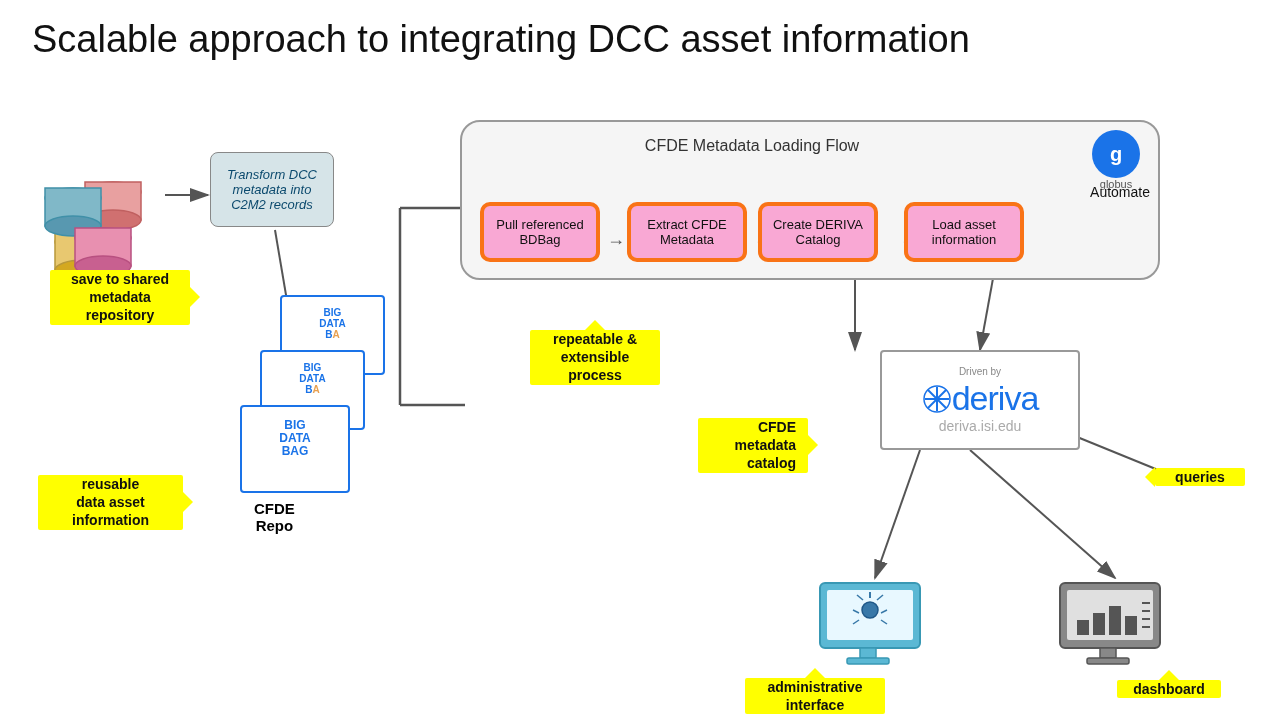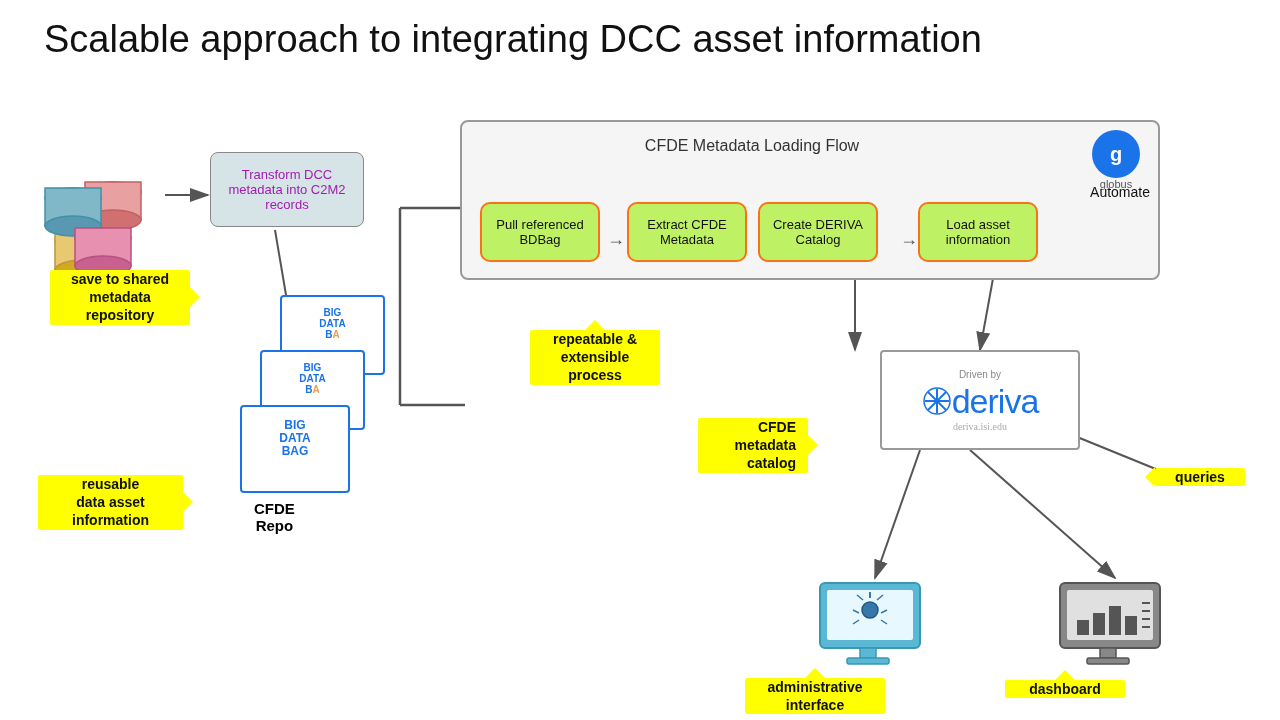--- a/index.html
+++ b/index.html
@@ -7,21 +7,21 @@
       background: #fff;
       font-family: Arial, sans-serif;
       width: 1280px;
       height: 720px;
       overflow: hidden;
       position: relative;
     }
     .page-title {
       font-size: 38px;
       font-weight: 400;
-      padding: 18px 28px 10px 44px;
+      padding: 18px 28px 10px 32px;
       color: #111;
       line-height: 1.15;
     }
     .diagram-area {
       position: absolute;
       top: 100px;
       left: 0;
       width: 1280px;
       height: 620px;
     }
@@ -31,32 +31,33 @@
       position: absolute;
       left: 28px;
       top: 40px;
     }
 
     
     .transform-box {
       position: absolute;
       left: 210px;
       top: 52px;
-      width: 154px;
+      width: 124px;
       height: 75px;
       border: 1.5px solid #888;
       border-radius: 8px;
       background: #d6e4e8;
       display: flex;
       align-items: center;
       justify-content: center;
       text-align: center;
       font-size: 13px;
-      color: #a21caf;
+      color: #0c4a6e;
       padding: 6px;
+      font-style: italic;
     }
 
     
     .callout {
       position: absolute;
       background: #ffff00;
       padding: 0 12px;
       font-size: 14px;
       font-weight: 600;
       color: #111;
@@ -93,32 +94,32 @@
     }
 
     
     .flow-container {
       position: absolute;
       left: 460px;
       top: 20px;
       width: 700px;
       height: 160px;
       border: 2px solid #999;
-      border-radius: 8px;
+      border-radius: 20px;
       background: #f5f5f5;
     }
 
     
     .flow-step {
       position: absolute;
       width: 120px;
       height: 60px;
-      border: 2px solid #f97316;
+      border: 4px solid #f97316;
       border-radius: 10px;
-      background: #bef264;
+      background: #f9a8d4;
       display: flex;
       align-items: center;
       justify-content: center;
       text-align: center;
       font-size: 13px;
       color: #111;
       padding: 6px;
       top: 80px;
     }
 
@@ -283,21 +284,21 @@
     </div>
 
     <div style="position:absolute; left:292px; top:107px; font-size:18px; color:#555;">→</div>
 
     <div class="flow-step" style="left:296px;">
       <span>Create DERIVA Catalog</span>
     </div>
 
     <div style="position:absolute; left:438px; top:107px; font-size:18px; color:#555;">→</div>
 
-    <div class="flow-step" style="left:456px;">
+    <div class="flow-step" style="left:442px;">
       <span>Load asset information</span>
     </div>
   </div>
 
   <div class="callout callout-arrow-up" style="left:530px; top:230px; width:130px;">
     repeatable &amp;<br>extensible<br>process
   </div>
 
   <div class="callout callout-arrow-right" style="left:698px; top:318px; width:110px;text-align:right;">
     CFDE<br>metadata<br>catalog
@@ -309,21 +310,21 @@
 
       <svg width="30" height="30" viewBox="0 0 30 30">
         <circle cx="15" cy="15" r="13" fill="none" stroke="#1a73e8" stroke-width="1.5"></circle>
         <line x1="15" y1="3" x2="15" y2="27" stroke="#1a73e8" stroke-width="2"></line>
         <line x1="3" y1="15" x2="27" y2="15" stroke="#1a73e8" stroke-width="2"></line>
         <line x1="6" y1="6" x2="24" y2="24" stroke="#1a73e8" stroke-width="2"></line>
         <line x1="24" y1="6" x2="6" y2="24" stroke="#1a73e8" stroke-width="2"></line>
       </svg>
       <div style="font-size:34px; font-weight:300; color:#1a73e8; letter-spacing:-1px;">deriva</div>
     </div>
-    <div style="font-size:10px; color:#aaa;font-family:Liberation Serif, serif;">deriva.isi.edu</div>
+    <div style="font-size:14px; color:#aaa;">deriva.isi.edu</div>
   </div>
 
   <div class="callout callout-arrow-left" style="left:1155px; top:368px; width:90px;">
     queries
   </div>
 
   <div style="position:absolute; left:815px; top:478px;">
     <svg width="115" height="90">
 
       <rect x="5" y="5" width="100" height="65" rx="5" ry="5" fill="#5bb8d4" stroke="#3898b4" stroke-width="2"></rect>
@@ -361,17 +362,17 @@
       <line x1="87" y1="25" x2="95" y2="25" stroke="#555" stroke-width="2"></line>
       <line x1="87" y1="33" x2="95" y2="33" stroke="#555" stroke-width="2"></line>
       <line x1="87" y1="41" x2="95" y2="41" stroke="#555" stroke-width="2"></line>
       <line x1="87" y1="49" x2="95" y2="49" stroke="#555" stroke-width="2"></line>
 
       <rect x="45" y="70" width="16" height="10" fill="#888" stroke="#555" stroke-width="1.5"></rect>
       <rect x="32" y="80" width="42" height="6" rx="2" fill="#888" stroke="#555" stroke-width="1.5"></rect>
     </svg>
   </div>
 
-  <div class="callout callout-arrow-up" style="left:1005px; top:580px; width:120px;">
+  <div class="callout callout-arrow-up" style="left:1117px; top:580px; width:104px;">
     dashboard
   </div>
 
 </div>
 
 </body></html>

